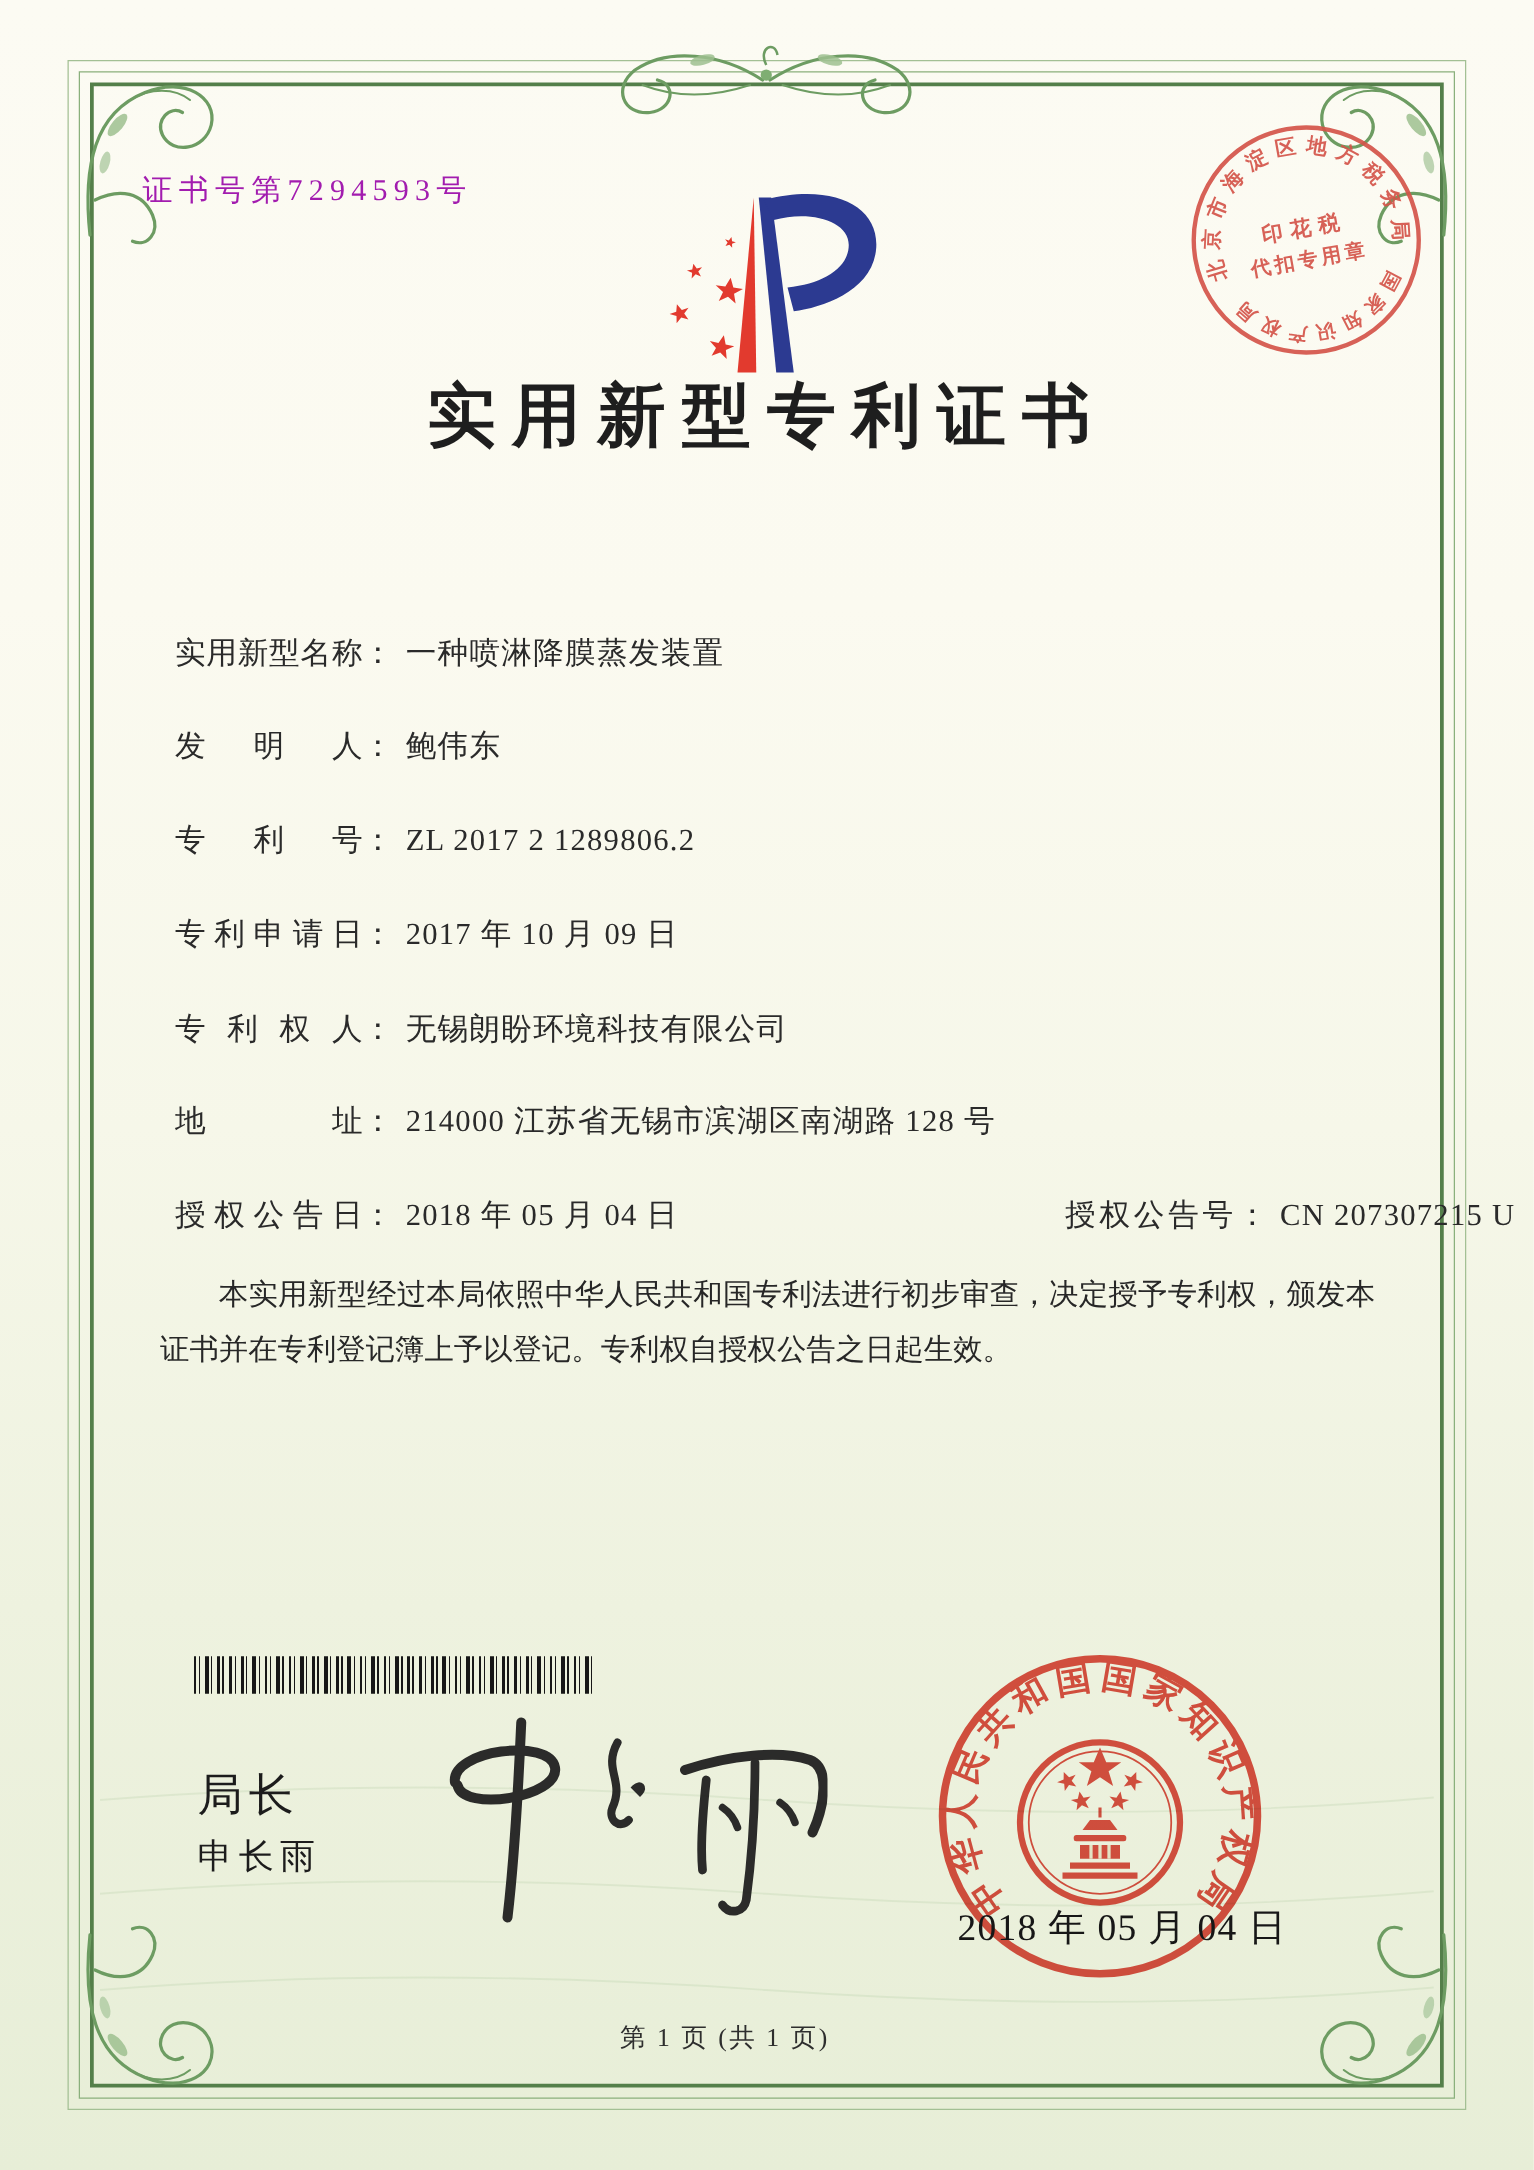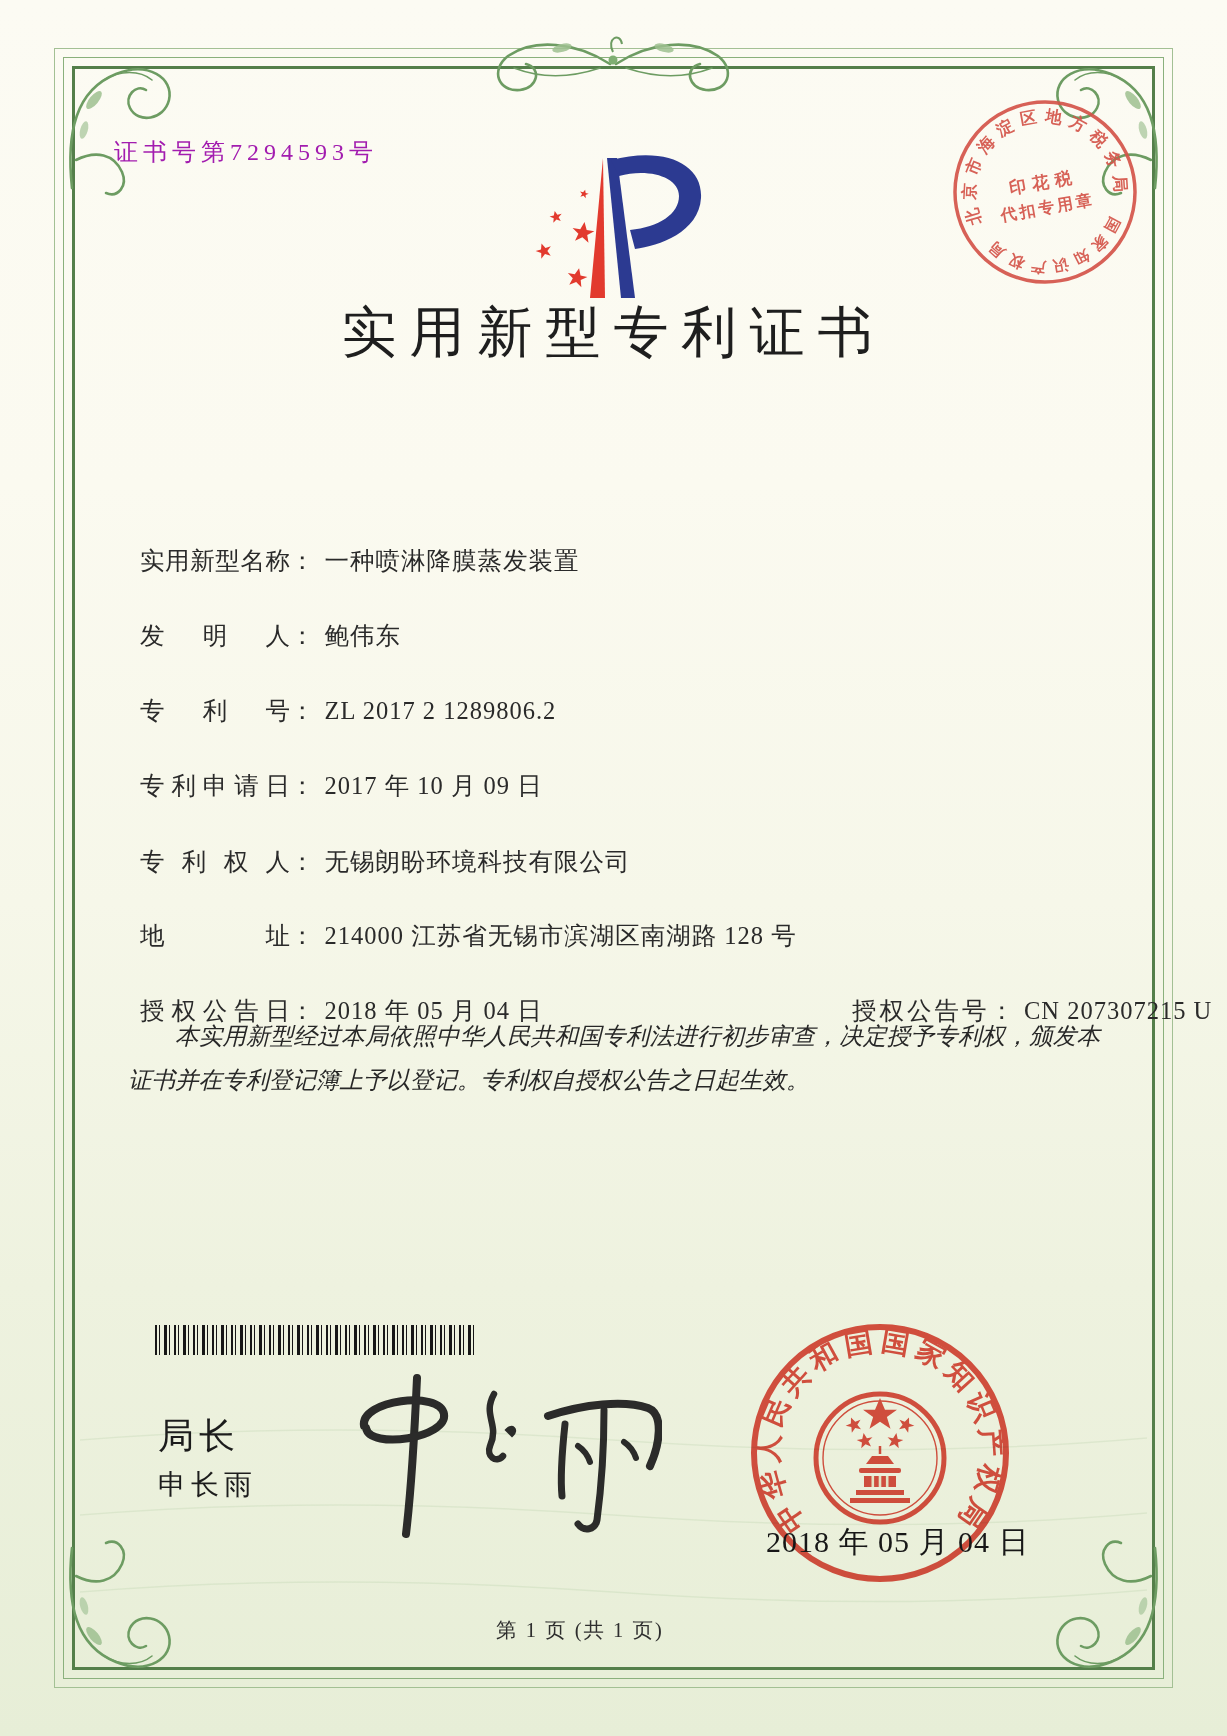--- a/index.html
+++ b/index.html
@@ -11,32 +11,32 @@
   .noselect{user-select:none;}
   
   .frame-a{position:absolute;inset:48px 54px;border:1.5px solid #a3c094;pointer-events:none;}
   .frame-b{position:absolute;inset:57px 63px;border:1px solid #8ab07c;pointer-events:none;}
   .frame-c{position:absolute;inset:66px 72px;border:3.5px solid #547f4a;pointer-events:none;}
   .orn-layer{position:absolute;left:0;top:0;width:1227px;height:1736px;pointer-events:none;}
   
   .cert-no{position:absolute;left:114px;top:136px;font-size:24px;letter-spacing:5px;color:#a21caf;text-align:right;}
   .logo{position:absolute;left:535px;top:150px;width:180px;height:152px;}
   .tax-stamp{position:absolute;left:945px;top:92px;width:200px;height:200px;transform:rotate(-10deg);opacity:.92;}
-  .title{position:absolute;left:0;right:0;top:296px;text-align:center;font-size:55px;font-weight:400;
+  .title{position:absolute;left:0;right:0;top:296px;text-align:center;font-size:55px;font-weight:700;
          letter-spacing:13px;color:#1e1e1e;}
   
-  .frow{position:absolute;left:140px;font-size:24.5px;color:#2a2a2a;white-space:nowrap;margin-top:39px;}
+  .frow{position:absolute;left:140px;font-size:24.5px;color:#2a2a2a;white-space:nowrap;}
   .flabel{display:inline-block;width:150px;text-align:justify;text-align-last:justify;vertical-align:bottom;}
   .fcolon{display:inline-block;margin-right:10px;}
   .fvalue{letter-spacing:1px;}
   .grant-right{position:absolute;left:712px;top:0;font-size:24.5px;color:#2a2a2a;white-space:nowrap;}
   .grant-right .glabel{letter-spacing:3px;text-align:center;}
   
   .body-text{position:absolute;left:128px;width:972px;top:1014px;font-size:23.5px;line-height:44px;
-             text-align:justify;color:#272727;font-style:italic;}
+             text-align:justify;color:#272727;}
   .body-text p{margin:0;text-indent:2em;}
   
   .barcode{position:absolute;left:155px;top:1325px;width:322px;height:30px;
     background:repeating-linear-gradient(90deg,#171717 0 2px,transparent 2px 4px,#171717 4px 5px,
       transparent 5px 9px,#171717 9px 12px,transparent 12px 14px,#171717 14px 15px,transparent 15px 19px);}
   .sig-title{position:absolute;left:158px;top:1412px;font-size:36px;letter-spacing:5px;color:#1c1c1c;
              font-family:"Liberation Sans",sans-serif;}
   .sig-name{position:absolute;left:158px;top:1466px;font-size:28px;letter-spacing:5px;color:#1c1c1c;
             font-family:"Liberation Sans",sans-serif;}
   .signature{position:absolute;left:322px;top:1368px;width:340px;height:180px;}

